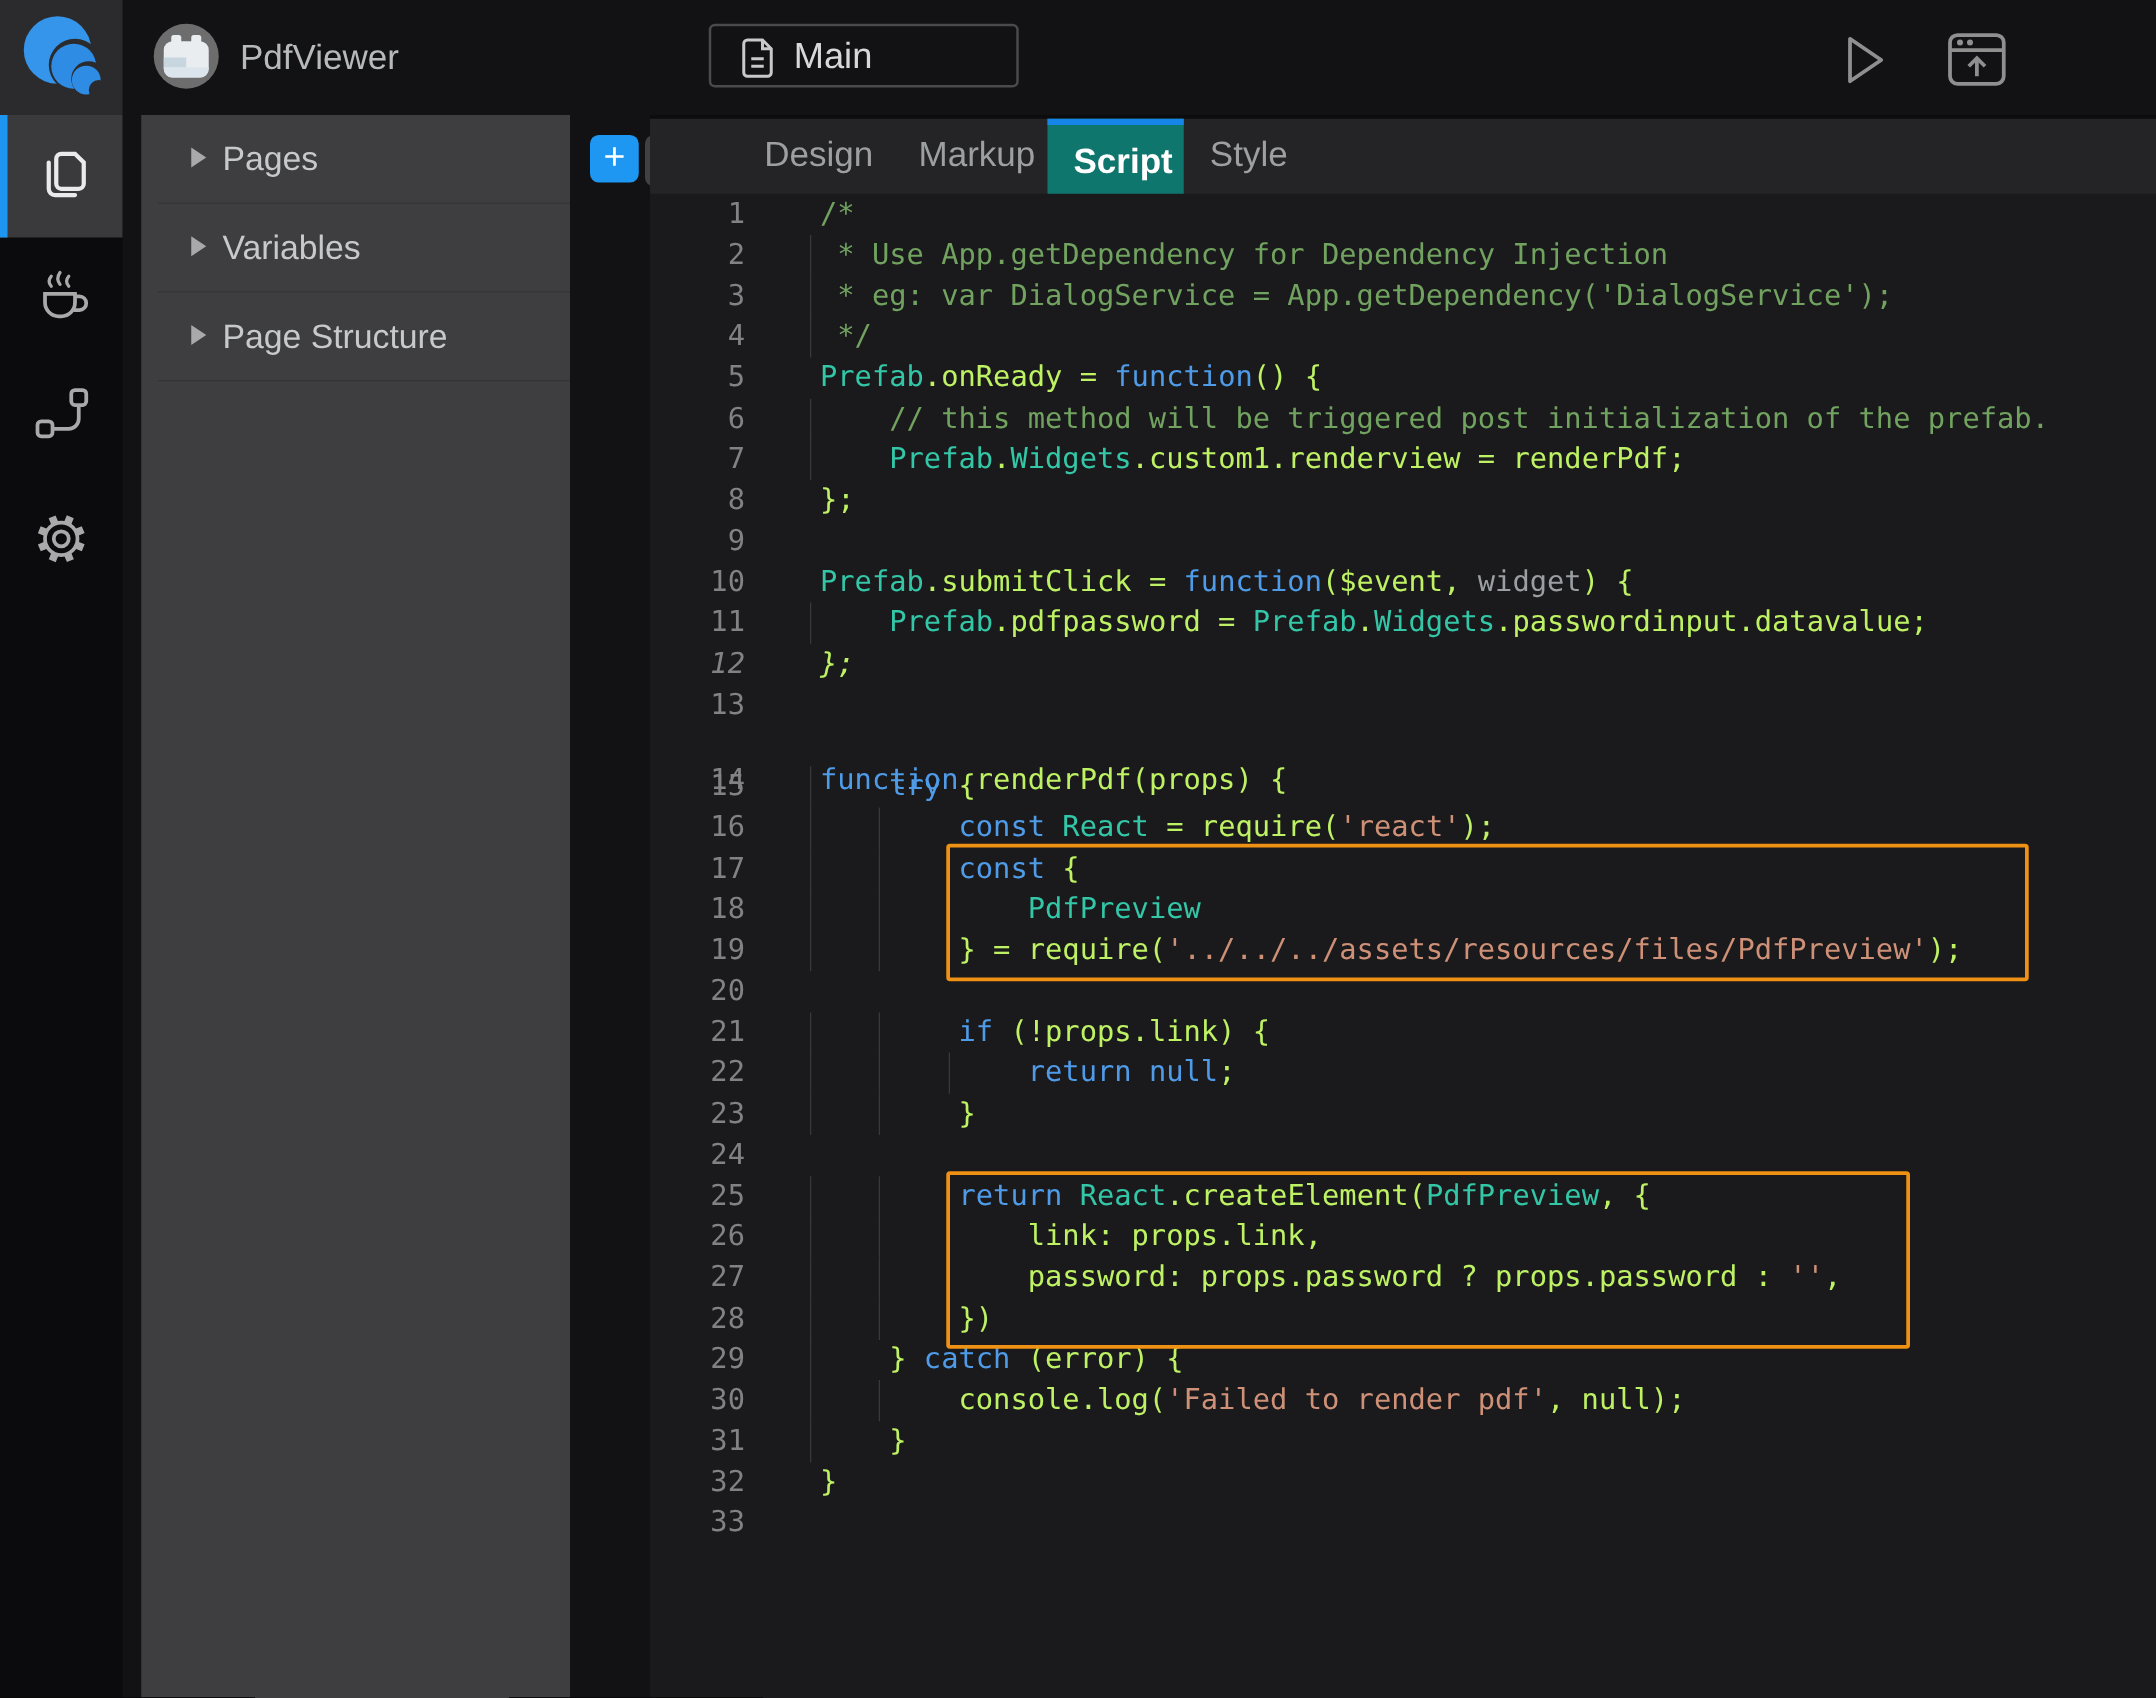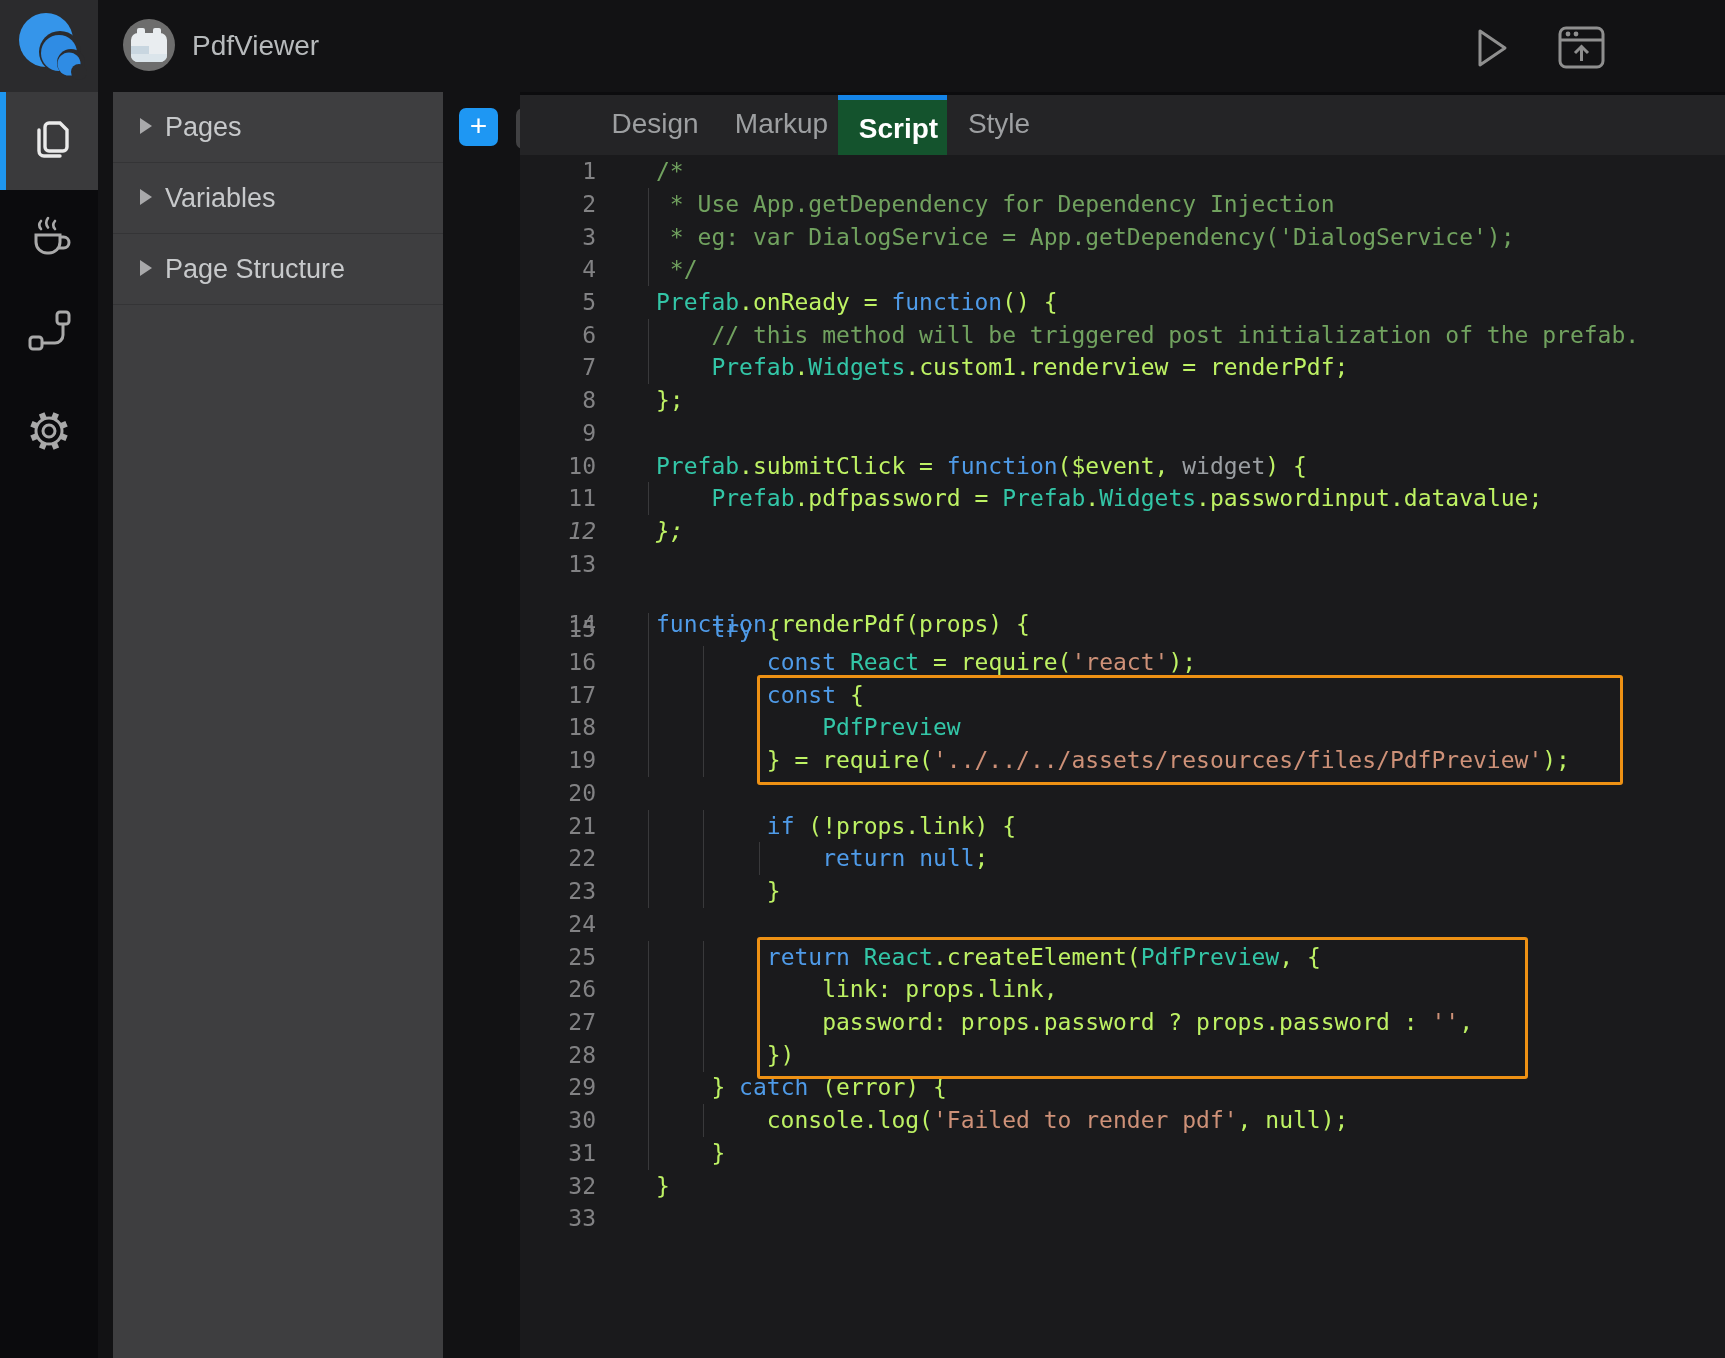--- a/index.html
+++ b/index.html
@@ -20,36 +20,36 @@
   .top-ico{position:absolute;top:26px;}
   .ico-play{left:1474px;}
   .ico-window{left:1558px;}
 
   
   .rail{position:absolute;left:0;top:92px;width:98px;height:1266px;background:#0b0b0d;}
   .rail-item{position:absolute;left:0;width:98px;display:flex;align-items:center;justify-content:center;}
   .rail-item.active{background:#3a3a3c;border-left:6px solid #1e96f0;width:92px;}
 
   
-  .panel{position:absolute;left:113px;top:92px;width:330px;height:1266px;background:#3e3e40;}
+  .panel{position:absolute;left:113px;top:92px;width:330px;height:1266px;background:#3e3e40;padding-left:13px;}
   .psec{position:relative;height:70px;border-bottom:1px solid #343436;}
   .psec .caret{position:absolute;left:27px;top:26px;width:0;height:0;
                border-left:12px solid #a9a9ab;border-top:8px solid transparent;border-bottom:8px solid transparent;}
   .psec .plabel{position:absolute;left:52px;top:0;height:70px;line-height:70px;font-size:27px;color:#c7c9cb;}
   .add-btn{position:absolute;left:346px;top:16px;width:39px;height:38px;border-radius:7px;
            background:#1e97f3;color:#fff;font-size:30px;line-height:36px;text-align:center;font-weight:300;}
   .collapse-btn{position:absolute;left:516px;top:108px;width:36px;height:41px;border-radius:7px;
                 background:#414143;color:#ececec;font-size:26px;line-height:39px;text-align:center;}
   .scroll-thumb{position:absolute;left:522px;top:850px;width:4px;height:116px;background:#a3a3a3;border-radius:2px;}
 
   
   .pane{position:absolute;left:520px;top:92px;width:1205px;height:1266px;background:#1a1a1c;}
   .tabbar{position:absolute;left:0;top:0;width:100%;height:63px;background:#242426;border-top:3px solid #0c0c0e;box-sizing:border-box;}
   .tab{position:absolute;top:0;height:60px;line-height:58px;text-align:center;font-size:28px;color:#9d9fa1;}
-  .tab.active{background:#14532d;color:#ffffff;font-weight:bold;border-top:5px solid #1585e8;box-sizing:border-box;padding-left:12px;}
+  .tab.active{background:#0f766e;color:#ffffff;font-weight:bold;border-top:5px solid #1585e8;box-sizing:border-box;padding-left:12px;}
 
   .code{position:absolute;left:0;top:63px;width:100%;height:1203px;}
   .cline{position:absolute;left:0;width:100%;height:33px;}
   .cnum{position:absolute;left:0;top:0;width:76px;text-align:right;color:#828284;
         font-family:"DejaVu Sans Mono",monospace;font-size:23px;line-height:33px;}
   .ctext{position:absolute;left:136px;top:0;white-space:pre;
          font-family:"DejaVu Sans Mono",monospace;font-size:23px;line-height:33px;}
   .iguide{position:absolute;top:0;width:1px;height:33px;background:#39393b;}
   .tk-d{color:#bef264}.tk-c{color:#71a25f}.tk-k{color:#4f9be8}.tk-t{color:#33c6a7}
   .tk-s{color:#ce9178}.tk-g{color:#9b9fa3}
@@ -75,20 +75,28 @@
     <svg class="avatar" width="54" height="54" viewBox="0 0 54 54">
       <circle cx="27" cy="27" r="26" fill="#6d6d6d"></circle>
       <rect x="15" y="10" width="8" height="9" rx="2" fill="#e9edf0"></rect>
       <rect x="31" y="10" width="8" height="9" rx="2" fill="#e9edf0"></rect>
       <rect x="9" y="15" width="36" height="29" rx="7" fill="#e9edf0"></rect>
       <rect x="9" y="28" width="18" height="8" fill="#c8d6e0"></rect>
       <path d="M9 36 h36 v1 a7 7 0 0 1 -7 7 H16 a7 7 0 0 1 -7 -7 z" fill="#dbe5eb"></path>
     </svg>
     <div class="app-title">PdfViewer</div>
 
+    <div class="main-btn">
+      <svg width="32" height="36" viewBox="0 0 32 36">
+        <path d="M7 3 h12 l7 7 v19 a3 3 0 0 1 -3 3 H7 a3 3 0 0 1 -3 -3 V6 a3 3 0 0 1 3 -3 z" fill="none" stroke="#c9c9c9" stroke-width="2.4"></path>
+        <path d="M19 3 v7 h7" fill="none" stroke="#c9c9c9" stroke-width="2.4"></path>
+        <path d="M10 18 h10 M10 24 h10" stroke="#c9c9c9" stroke-width="2.4"></path>
+      </svg>
+      <div class="main-label">Main</div>
+    </div>
 
     <svg class="top-ico ico-play" width="36" height="44" viewBox="0 0 36 44">
       <path d="M6 5 L31 22 L6 39 Z" fill="none" stroke="#8f8f8f" stroke-width="3" stroke-linejoin="round"></path>
     </svg>
     <svg class="top-ico ico-window" width="48" height="44" viewBox="0 0 48 44">
       <rect x="2" y="2" width="43" height="39" rx="6" fill="none" stroke="#8f8f8f" stroke-width="3"></rect>
       <path d="M2 14 h43" stroke="#8f8f8f" stroke-width="3"></path>
       <circle cx="10" cy="8" r="2.4" fill="#8f8f8f"></circle>
         <circle cx="18" cy="8" r="2.4" fill="#8f8f8f"></circle>
       <path d="M23.5 35 V22" stroke="#8f8f8f" stroke-width="3"></path>

